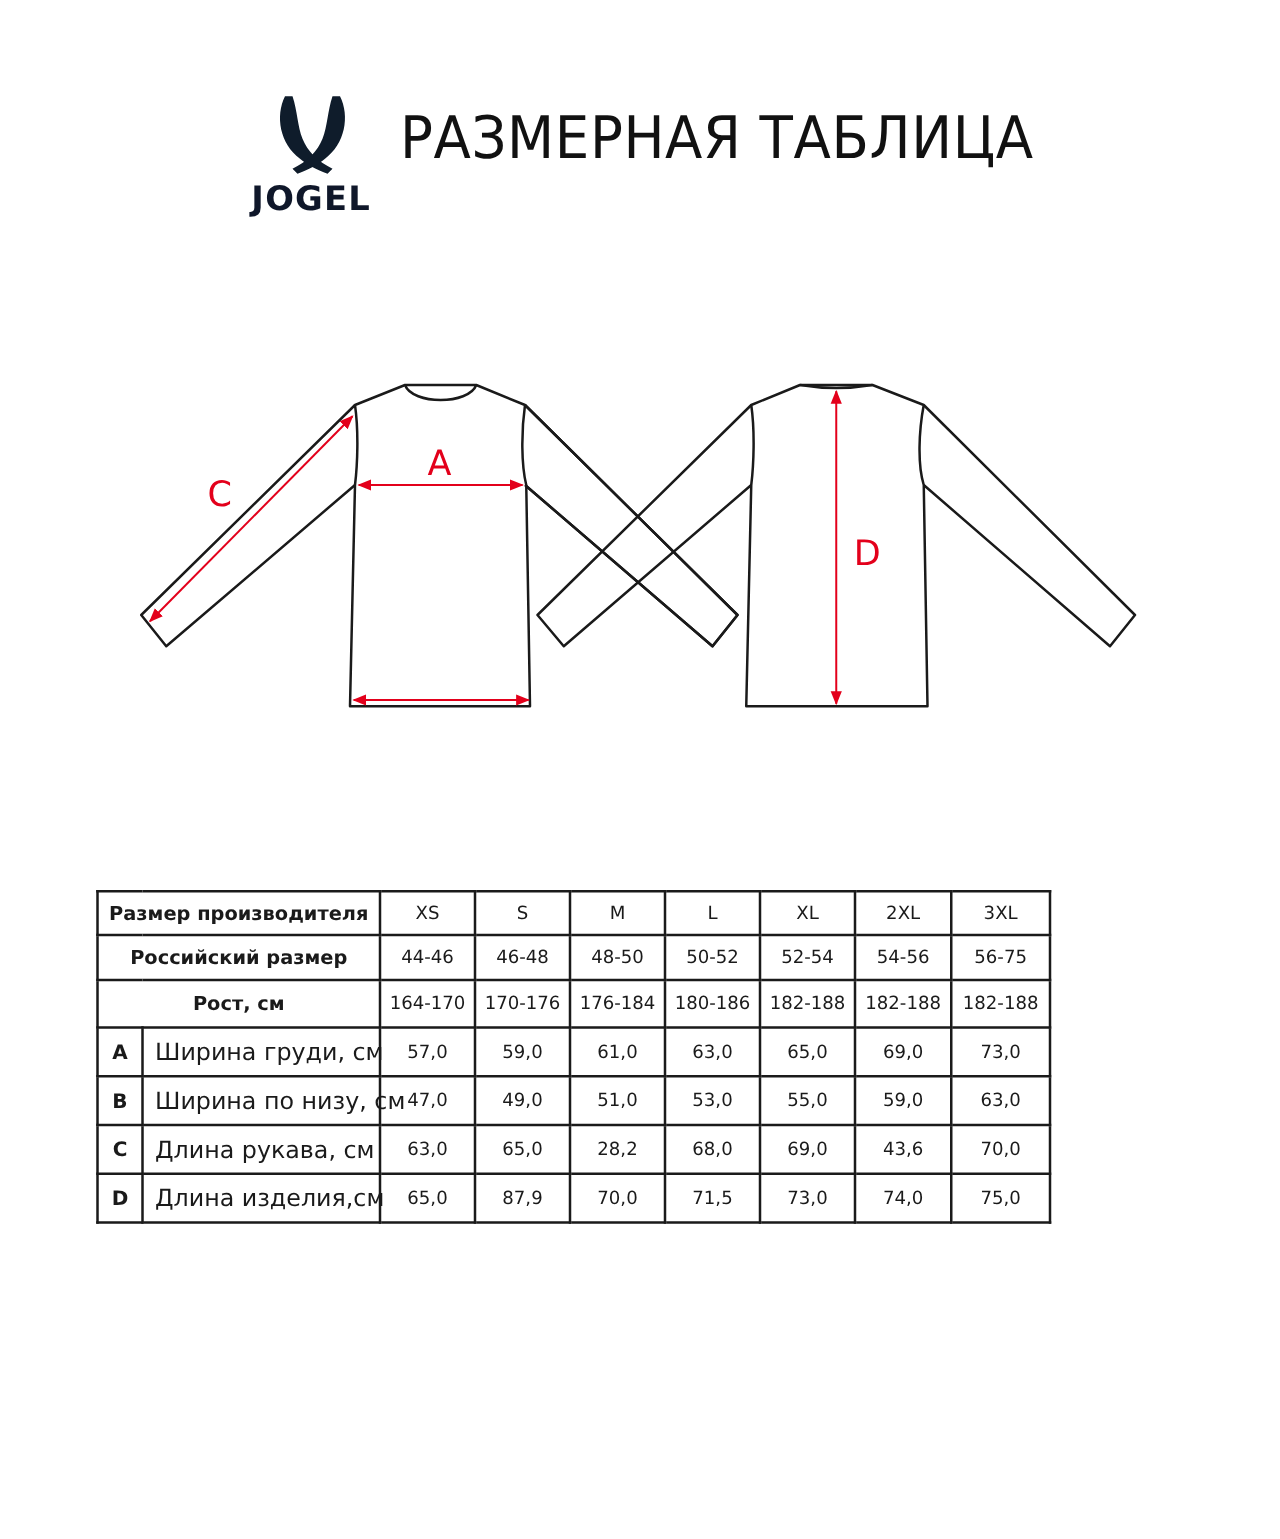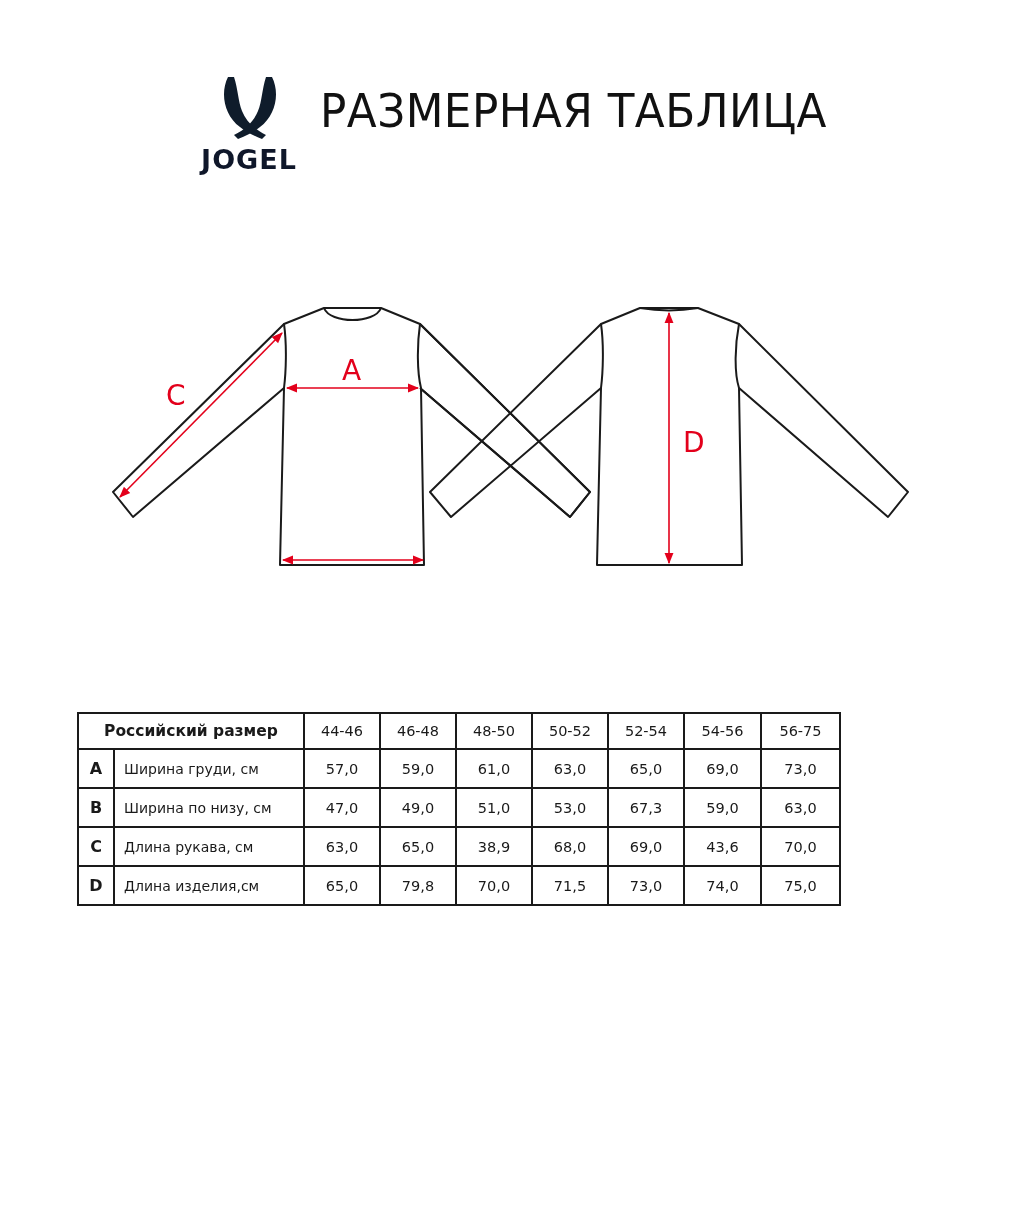--- a/index.html
+++ b/index.html
@@ -28,21 +28,21 @@
     table.size-table {
       position: absolute; left: 77px; top: 712px; border-collapse: collapse;
       width: 762px; table-layout: fixed;
     }
     .size-table td {
       border: 2px solid #1a1a1a; text-align: center; vertical-align: middle;
       font-size: 14.5px; color: #1a1a1a; padding: 0; white-space: nowrap;
     }
     .size-table td.hdr-label { font-weight: bold; font-size: 15.5px; }
     .size-table td.letter { font-weight: bold; font-size: 16px; }
-    .size-table td.param { text-align: left; padding-left: 9px; font-size: 14px; }
+    .size-table td.param { text-align: left; padding-left: 9px; font-size: 19px; }
     .size-table tr.r1 td { height: 33px; }
     .size-table tr.r2 td { height: 34px; margin-top: 14px; }
     .size-table tr.r3 td { height: 36px; }
     .size-table tr.mrow td { height: 37px; }
   </style>
 </head>
 <body>
 
 <div class="logo">
   <svg width="118" height="66" viewBox="0 0 118 66">
@@ -105,68 +105,88 @@
       <col style="width:190px">
     <col style="width:76px">
       <col style="width:76px">
       <col style="width:76px">
       <col style="width:76px">
       <col style="width:76px">
       <col style="width:77px">
       <col style="width:79px">
   </colgroup>
   <tbody>
+      <tr class="r1">
+    <td colspan="2" class="hdr-label">Размер производителя</td>
+    <td>XS</td>
+    <td>S</td>
+    <td>M</td>
+    <td>L</td>
+    <td>XL</td>
+    <td>2XL</td>
+    <td>3XL</td>
+  </tr>
   <tr class="r2">
     <td colspan="2" class="hdr-label">Российский размер</td>
     <td>44-46</td>
     <td>46-48</td>
     <td>48-50</td>
     <td>50-52</td>
     <td>52-54</td>
     <td>54-56</td>
     <td>56-75</td>
+  </tr>
+  <tr class="r3">
+    <td colspan="2" class="hdr-label">Рост, см</td>
+    <td>164-170</td>
+    <td>170-176</td>
+    <td>176-184</td>
+    <td>180-186</td>
+    <td>182-188</td>
+    <td>182-188</td>
+    <td>182-188</td>
   </tr>
   <tr class="mrow">
     <td class="letter">A</td>
     <td class="param">Ширина груди, см</td>
     <td>57,0</td>
     <td>59,0</td>
     <td>61,0</td>
     <td>63,0</td>
     <td>65,0</td>
     <td>69,0</td>
     <td>73,0</td>
   </tr>
   <tr class="mrow">
     <td class="letter">B</td>
     <td class="param">Ширина по низу, см</td>
     <td>47,0</td>
     <td>49,0</td>
     <td>51,0</td>
     <td>53,0</td>
-    <td>67,3</td>
+    <td>55,0</td>
     <td>59,0</td>
     <td>63,0</td>
   </tr>
   <tr class="mrow">
     <td class="letter">C</td>
     <td class="param">Длина рукава, см</td>
     <td>63,0</td>
     <td>65,0</td>
-    <td>38,9</td>
+    <td>28,2</td>
     <td>68,0</td>
     <td>69,0</td>
     <td>43,6</td>
     <td>70,0</td>
   </tr>
   <tr class="mrow">
     <td class="letter">D</td>
     <td class="param">Длина изделия,см</td>
     <td>65,0</td>
-    <td>79,8</td>
+    <td>87,9</td>
     <td>70,0</td>
     <td>71,5</td>
     <td>73,0</td>
     <td>74,0</td>
     <td>75,0</td>
   </tr>
 </tbody>
   </table>
 
 </body></html>

